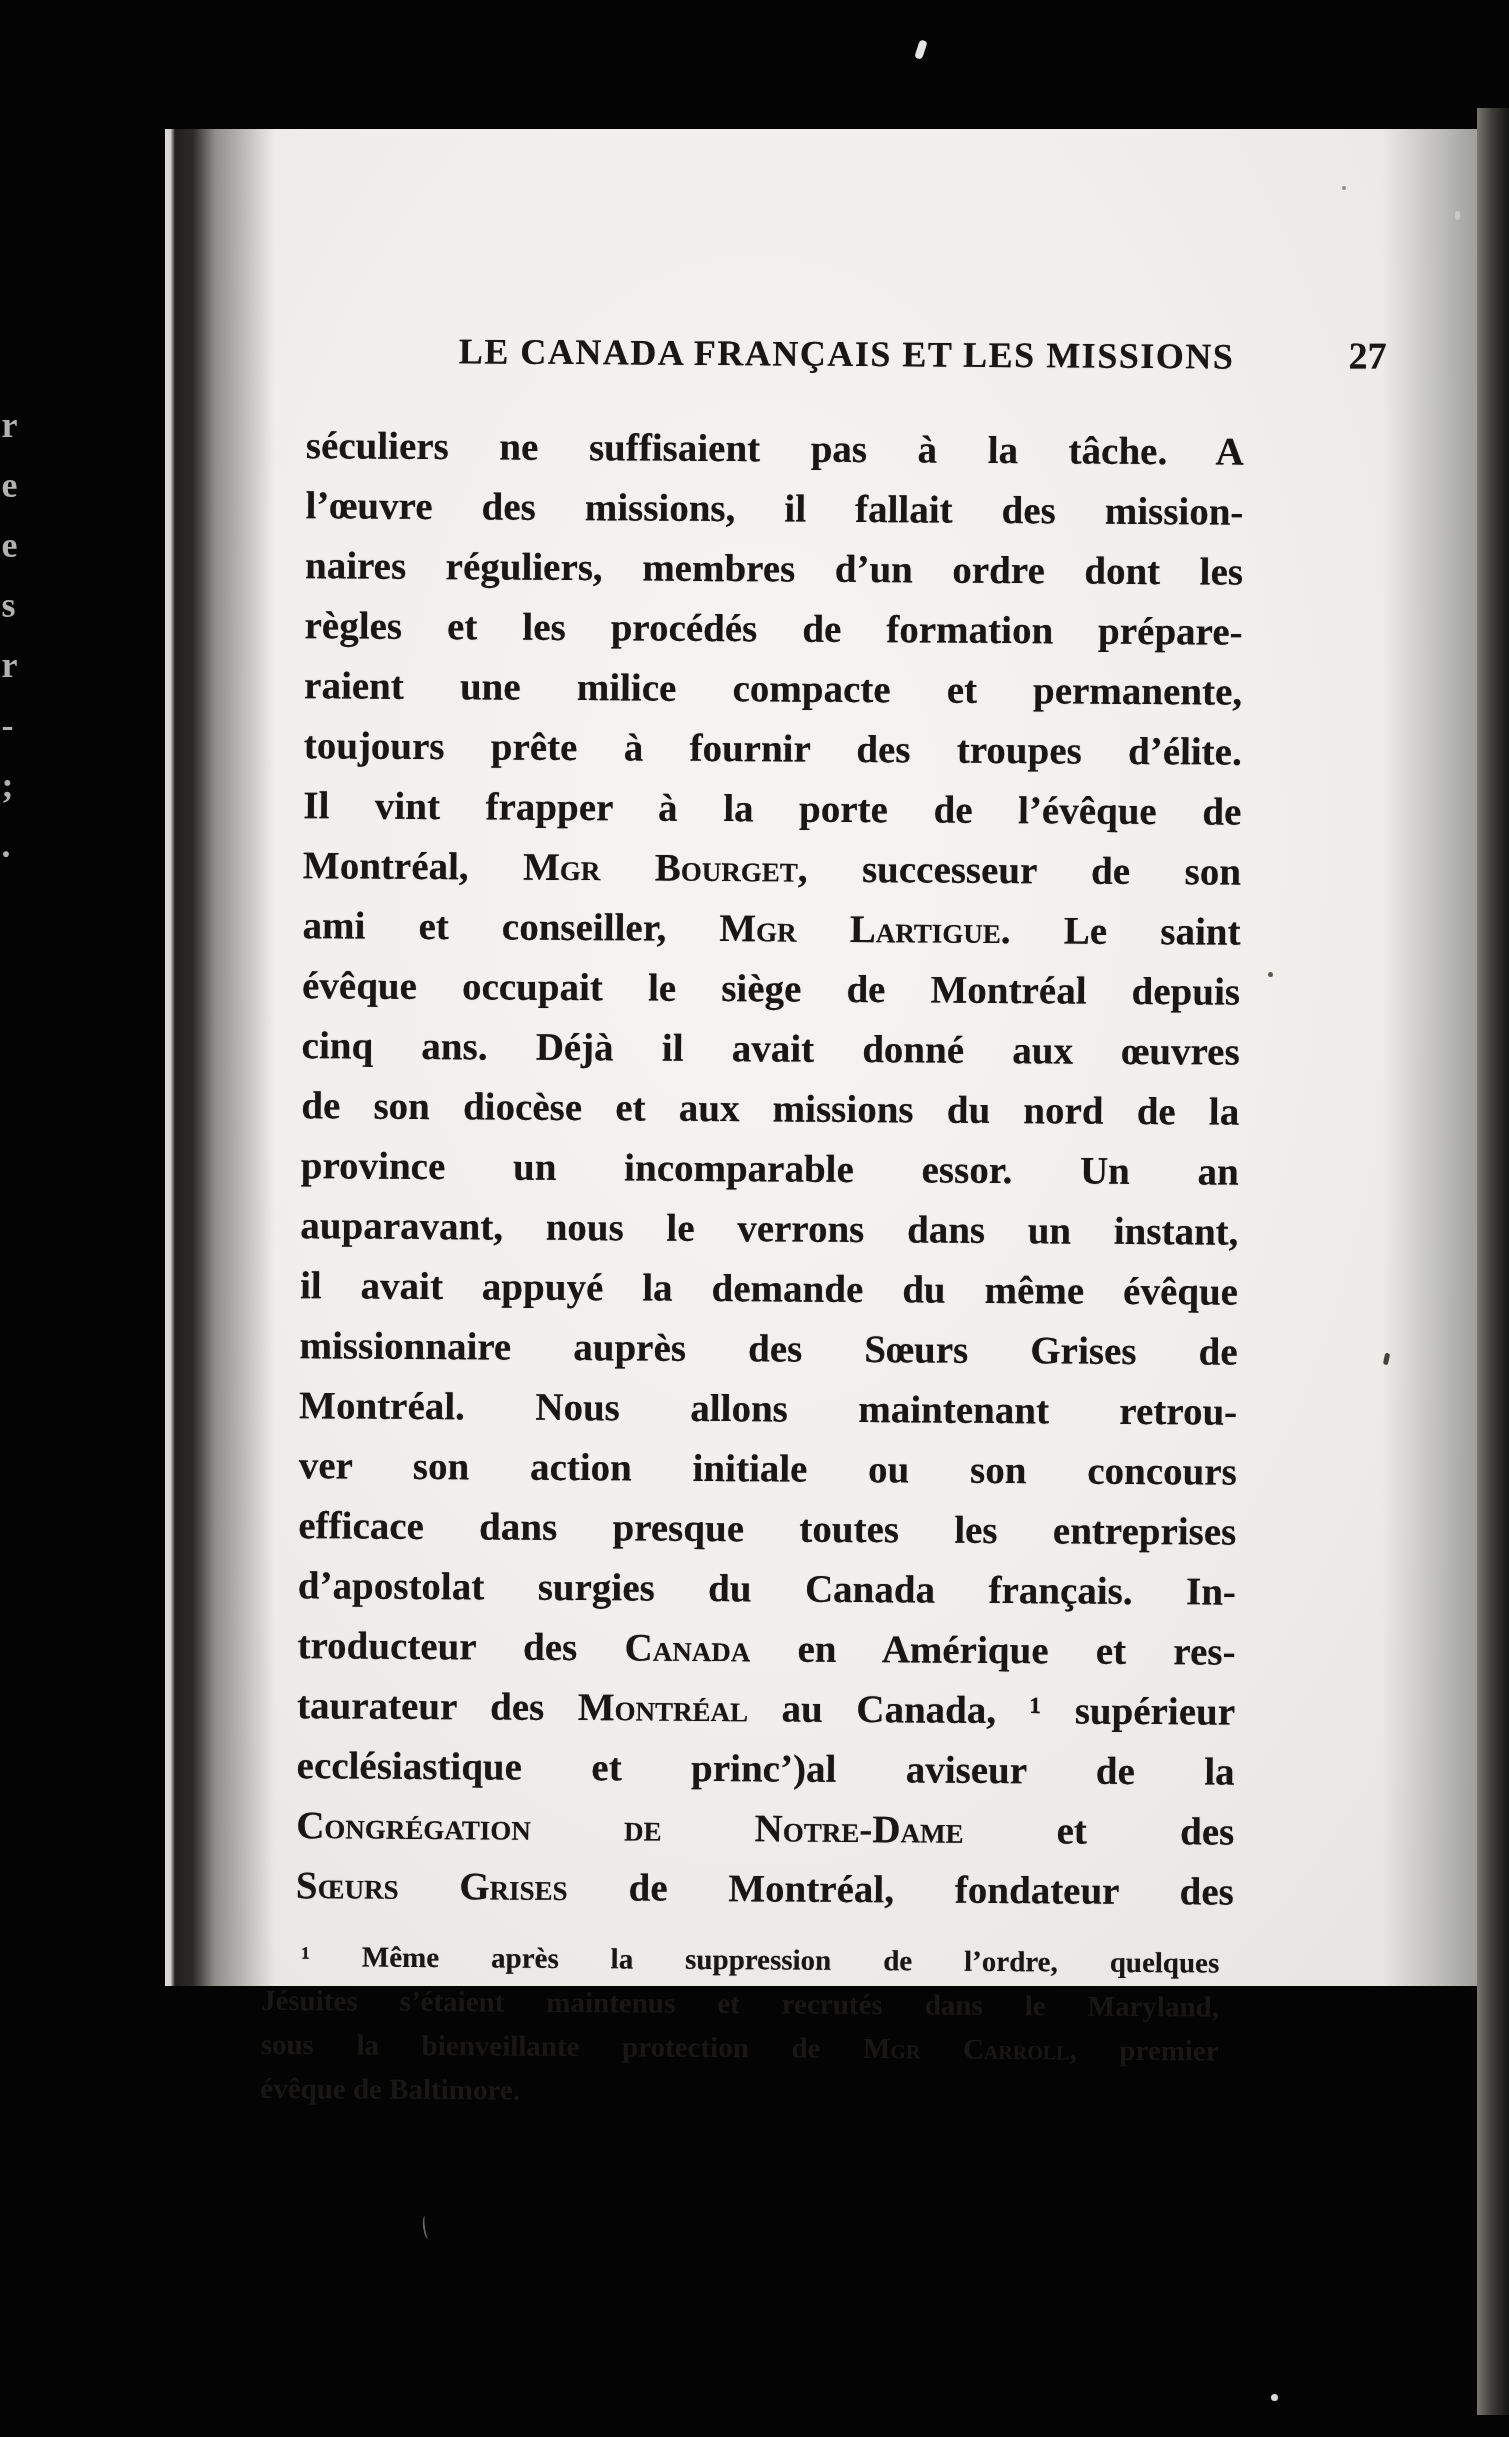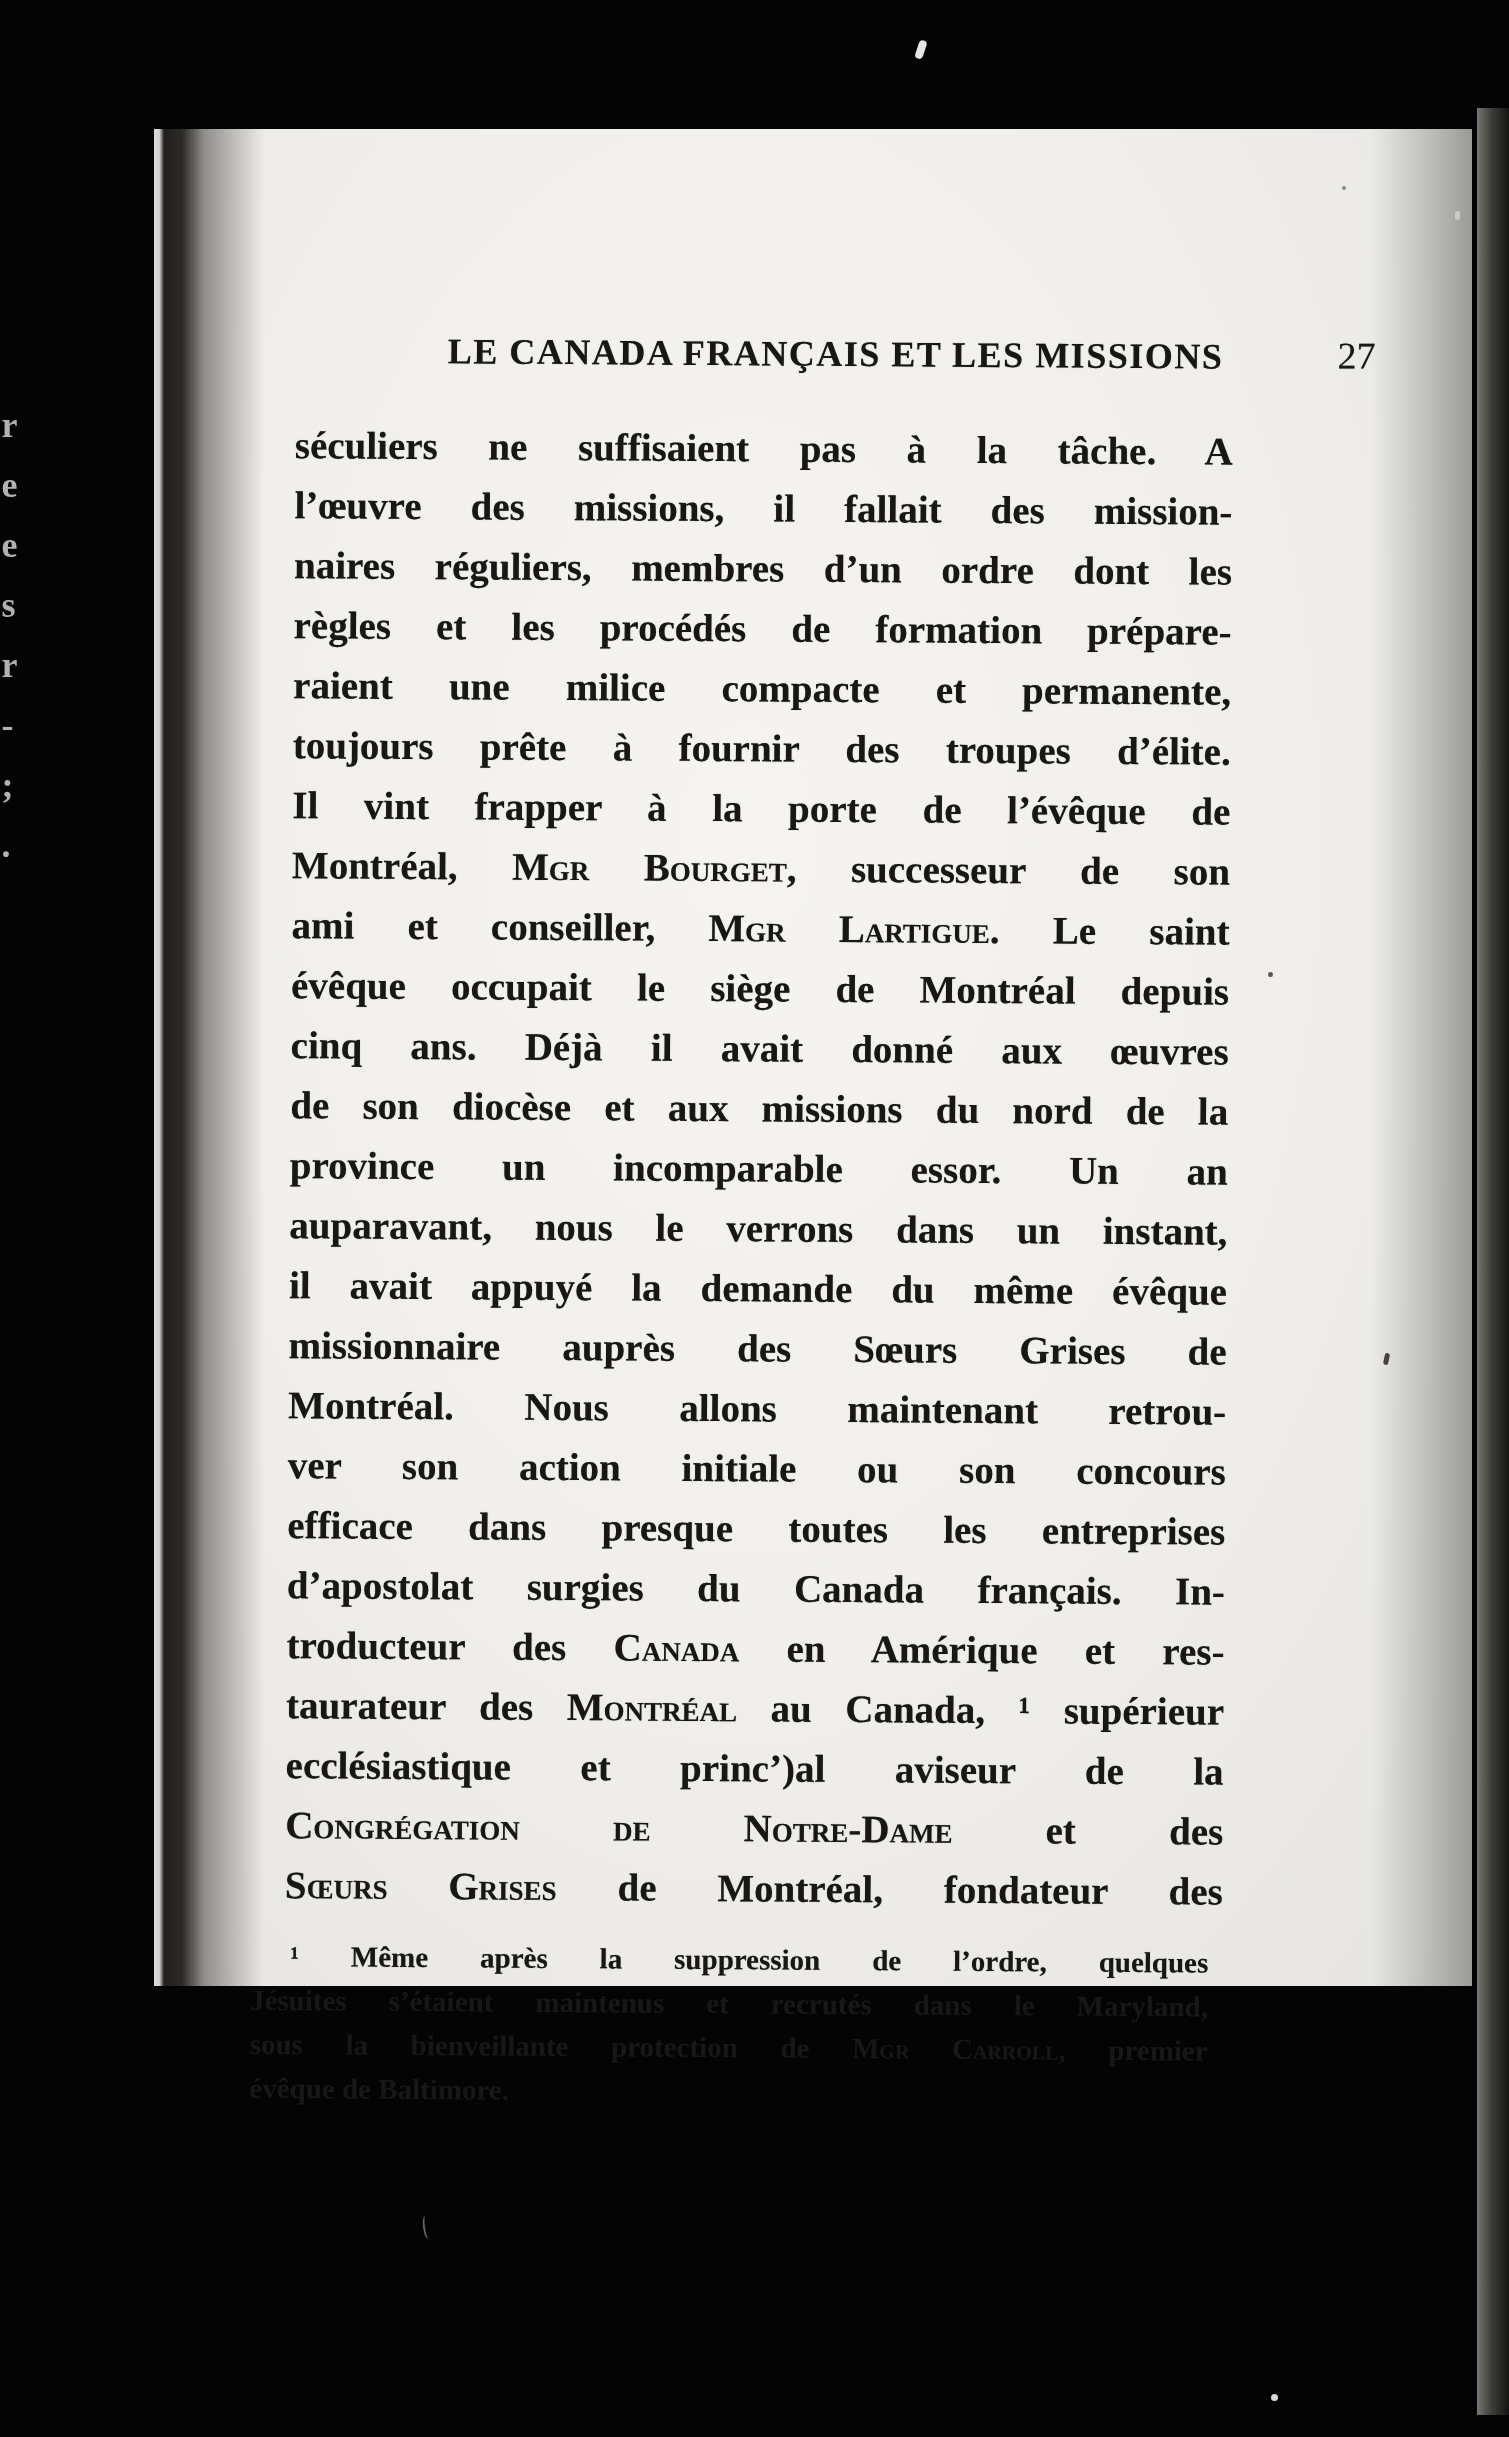--- a/index.html
+++ b/index.html
@@ -10,21 +10,21 @@
     width: 1510px;
     height: 2438px;
     background: #040404;
     overflow: hidden;
     font-family: "Liberation Serif", serif;
   }
 
   
   .paper {
     position: absolute;
-    left: 154px;
+    left: 165px;
     top: 129px;
     width: 1318px;
     height: 1857px;
     background: radial-gradient(ellipse at 45% 38%, #f5f4f0 0%, #f0efeb 50%, #e5e4e0 100%);
   }
   
   .paper::before {
     content: "";
     position: absolute;
     left: 0; top: 0; bottom: 0;
@@ -80,21 +80,21 @@
     font-size: 36px;
     font-weight: 700;
     letter-spacing: 1.5px;
     text-shadow: 0 0 0.8px rgba(24,23,21,0.55);
   }
   .page-num {
     position: absolute;
     right: 0;
     top: -3.1px;
     font-size: 38px;
-    font-weight: 400;
+    font-weight: 700;
     text-shadow: 0 0 0.8px rgba(24,23,21,0.55);
   }
 
   .body-text {
     position: absolute;
     left: 135px;
     top: 289px;
     width: 938px;
     font-size: 39px;
     line-height: 60px;

